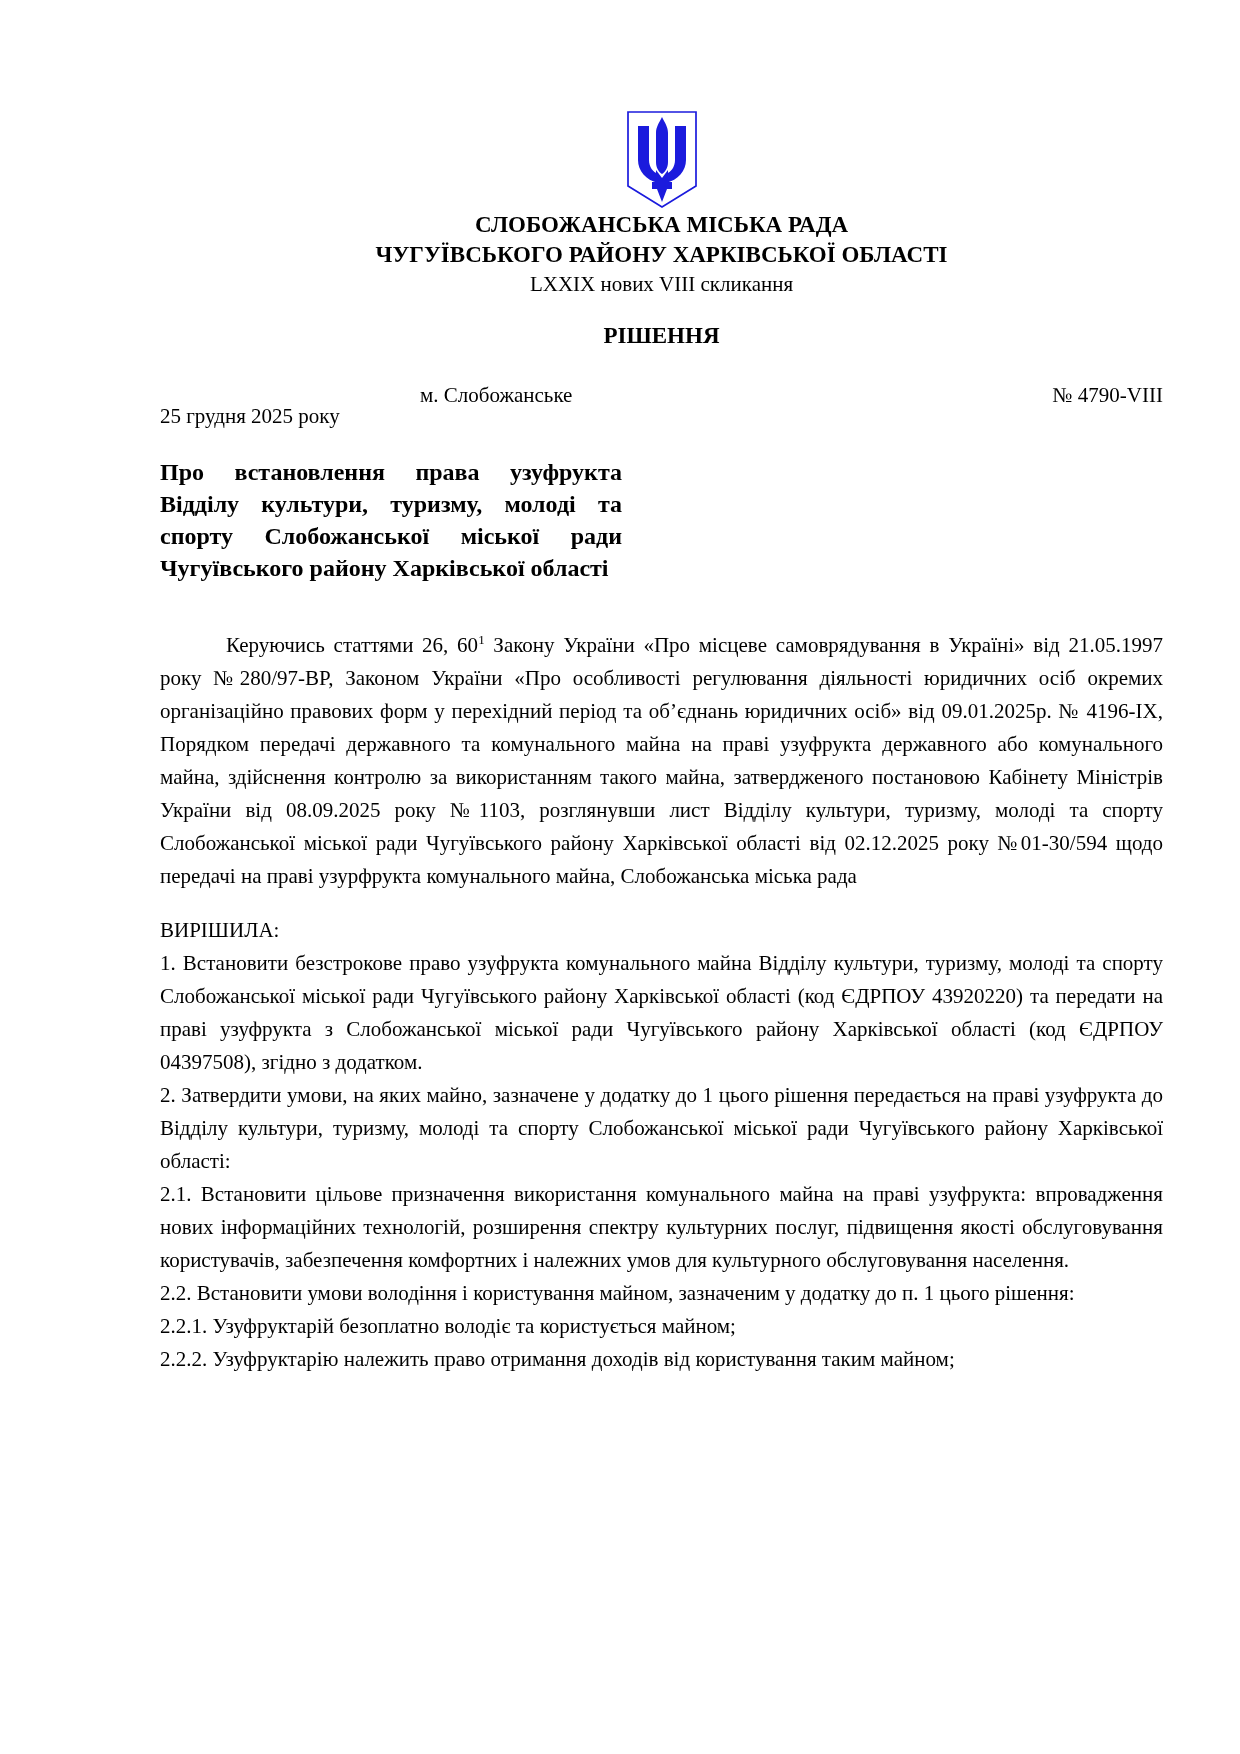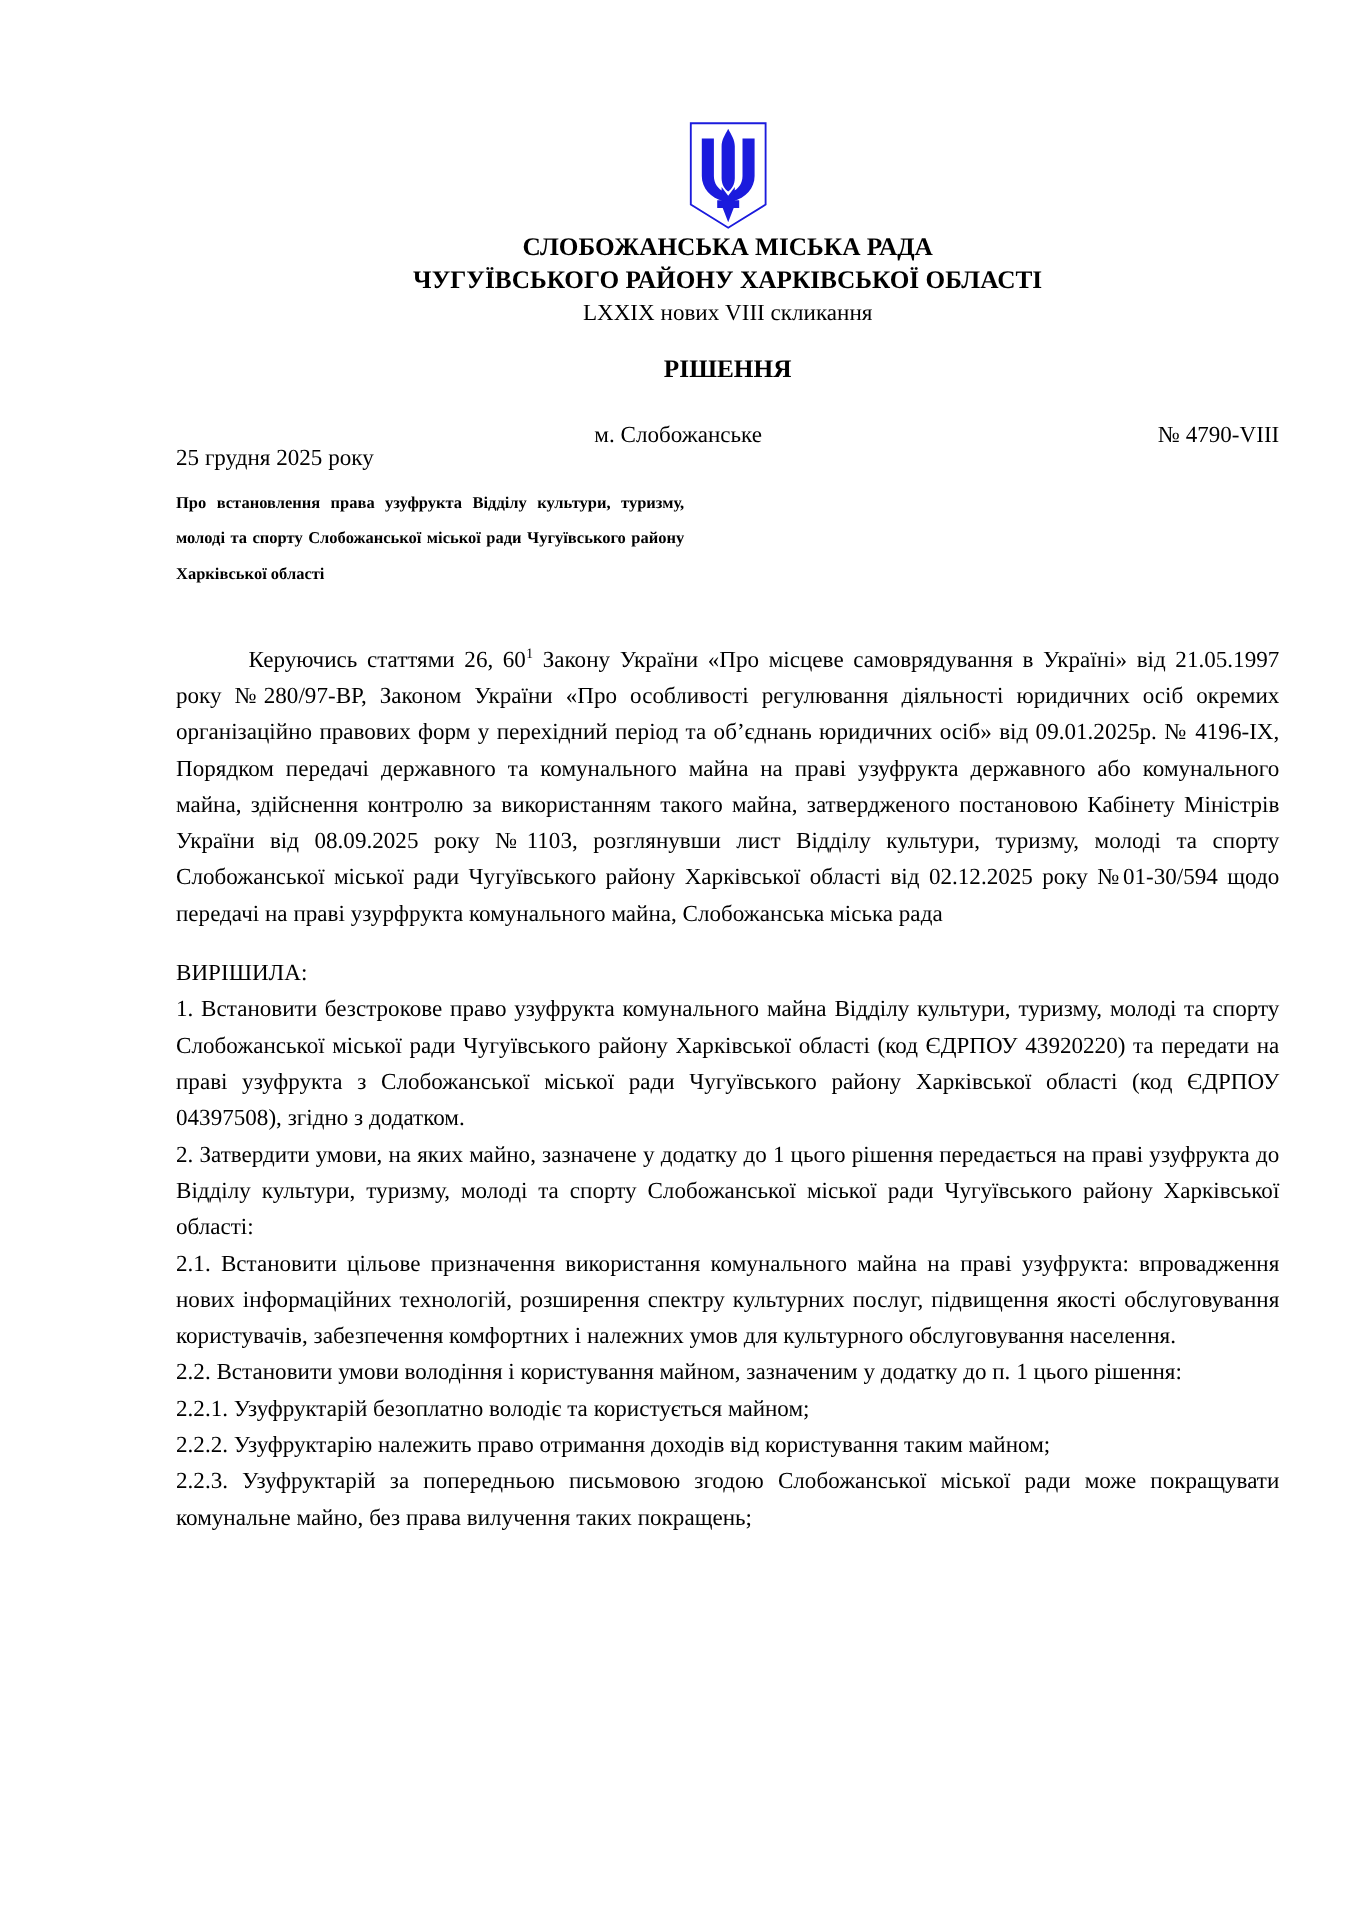--- a/index.html
+++ b/index.html
@@ -34,27 +34,27 @@
     margin-top: 24px;
     text-align: center;
   }
   .meta-row {
     display: flex;
     margin-top: 32px;
     font-size: 21px;
     line-height: 28px;
   }
   .meta-left  { width: 260px; text-align: left; margin-top: 21px; }
-  .meta-center{ flex: 1; text-align: center; }
+  .meta-center{ flex: 1; text-align: left; }
   .meta-right { width: 350px; text-align: right; }
   .subject {
     width: 462px;
-    margin-top: 12px;
+    margin-top: 26px;
     font-weight: bold;
-    font-size: 15px;
+    font-size: 24px;
     line-height: 32px;
     text-align: justify;
   }
   .preamble {
     margin-top: 45px;
     font-size: 21px;
     line-height: 33px;
     text-align: justify;
     text-indent: 66px;
   }
@@ -110,16 +110,15 @@
 
   <div class="resolved">ВИРІШИЛА:</div>
 
   <div class="items">
     <p class="item">1. Встановити безстрокове право узуфрукта комунального майна Відділу культури, туризму, молоді та спорту Слобожанської міської ради Чугуївського району Харківської області (код ЄДРПОУ 43920220) та передати на праві узуфрукта з Слобожанської міської ради Чугуївського району Харківської області (код ЄДРПОУ 04397508), згідно з додатком.</p>
     <p class="item">2. Затвердити умови, на яких майно, зазначене у додатку до 1 цього рішення передається на праві узуфрукта до Відділу культури, туризму, молоді та спорту Слобожанської міської ради Чугуївського району Харківської області:</p>
     <p class="item">2.1. Встановити цільове призначення використання комунального майна на праві узуфрукта: впровадження нових інформаційних технологій, розширення спектру культурних послуг, підвищення якості обслуговування користувачів, забезпечення комфортних і належних умов для культурного обслуговування населення.</p>
     <p class="item">2.2. Встановити умови володіння і користування майном, зазначеним у додатку до п. 1 цього рішення:</p>
     <p class="item">2.2.1. Узуфруктарій безоплатно володіє та користується майном;</p>
     <p class="item">2.2.2. Узуфруктарію належить право отримання доходів від користування таким майном;</p>
-    <p class="item">2.2.3. Узуфруктарій за попередньою письмовою згодою Слобожанської міської ради може покращувати комунальне майно, без права вилучення таких покращень;</p>
   </div>
 
 </div>
 
 </body></html>

